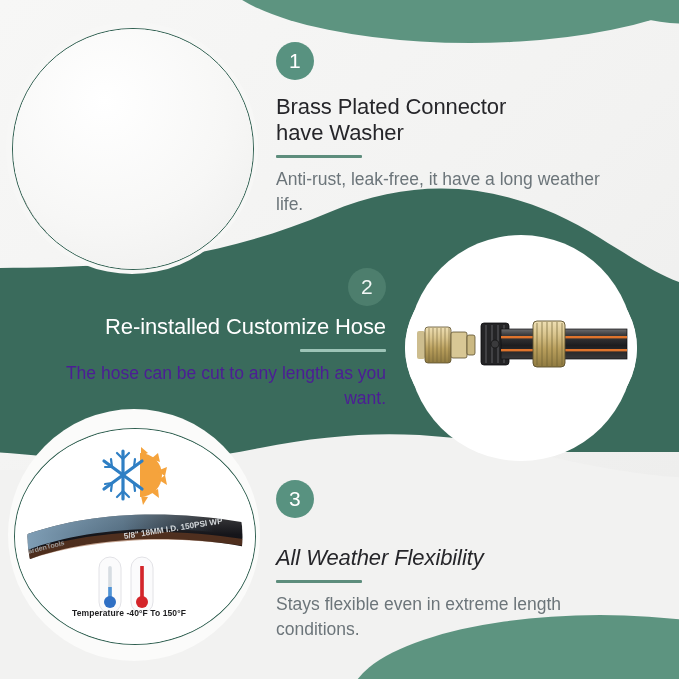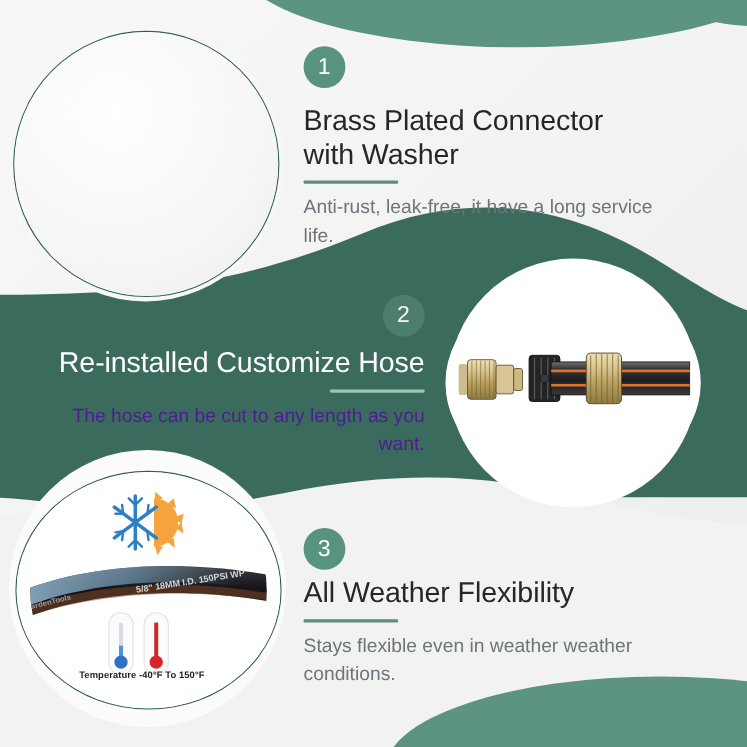--- a/index.html
+++ b/index.html
@@ -27,21 +27,21 @@
   
   .block{position:absolute;}
   .badge{
     width:38px;height:38px;border-radius:50%;
     display:flex;align-items:center;justify-content:center;
     color:#ffffff;font-size:21px;font-weight:400;letter-spacing:.5px;
   }
   .badge.light{background:#589280;}
   .badge.onband{background:#4d7e6d;color:#f2f7f5;}
   .title{
-    font-size:26px;line-height:1.18;font-weight:400;color:#26262a;
+    font-size:22px;line-height:1.18;font-weight:400;color:#26262a;
     letter-spacing:-0.1px;margin:0;
   }
   .title.white{color:#ffffff;}
   .rule{height:3px;width:86px;background:#5d8d7c;margin:9px 0 9px 0;border-radius:1px;}
   .rule.onband{background:#9dc4b7;}
   .desc{
     font-size:17.5px;line-height:1.45;color:#6c757a;font-weight:400;margin:0;
   }
   .desc.white{color:#4c1d95;}
 
@@ -341,37 +341,37 @@
         </g>
       </svg>
       <div class="temp-caption">Temperature -40°F To 150°F</div>
     </div>
   </div>
 
   <div class="block" id="block1">
     <div class="badge light">1</div>
     <h2 class="title" style="margin-top:14px;">
       <span>Brass Plated Connector</span><br>
-      <span>with Washer</span>
+      <span>have Washer</span>
     </h2>
     <div class="rule"></div>
-    <p class="desc">Anti-rust, leak-free, it have a long service life.</p>
+    <p class="desc">Anti-rust, leak-free, it have a long weather life.</p>
   </div>
 
   <div class="block" id="block2">
     <div class="badge onband">2</div>
     <h2 class="title white" style="margin-top:8px;">
       <span>Re-installed Customize Hose</span>
     </h2>
     <div class="rule onband"></div>
     <p class="desc white">The hose can be cut to any length as you want.</p>
   </div>
 
   <div class="block" id="block3">
     <div class="badge light">3</div>
-    <h2 class="title" style="margin-top:5px;">
+    <h2 class="title" style="margin-top:27px;font-style:italic;">
       <span>All Weather Flexibility</span>
     </h2>
     <div class="rule"></div>
-    <p class="desc">Stays flexible even in weather weather conditions.</p>
+    <p class="desc">Stays flexible even in extreme length conditions.</p>
   </div>
 
 </div>
 
 </body></html>

